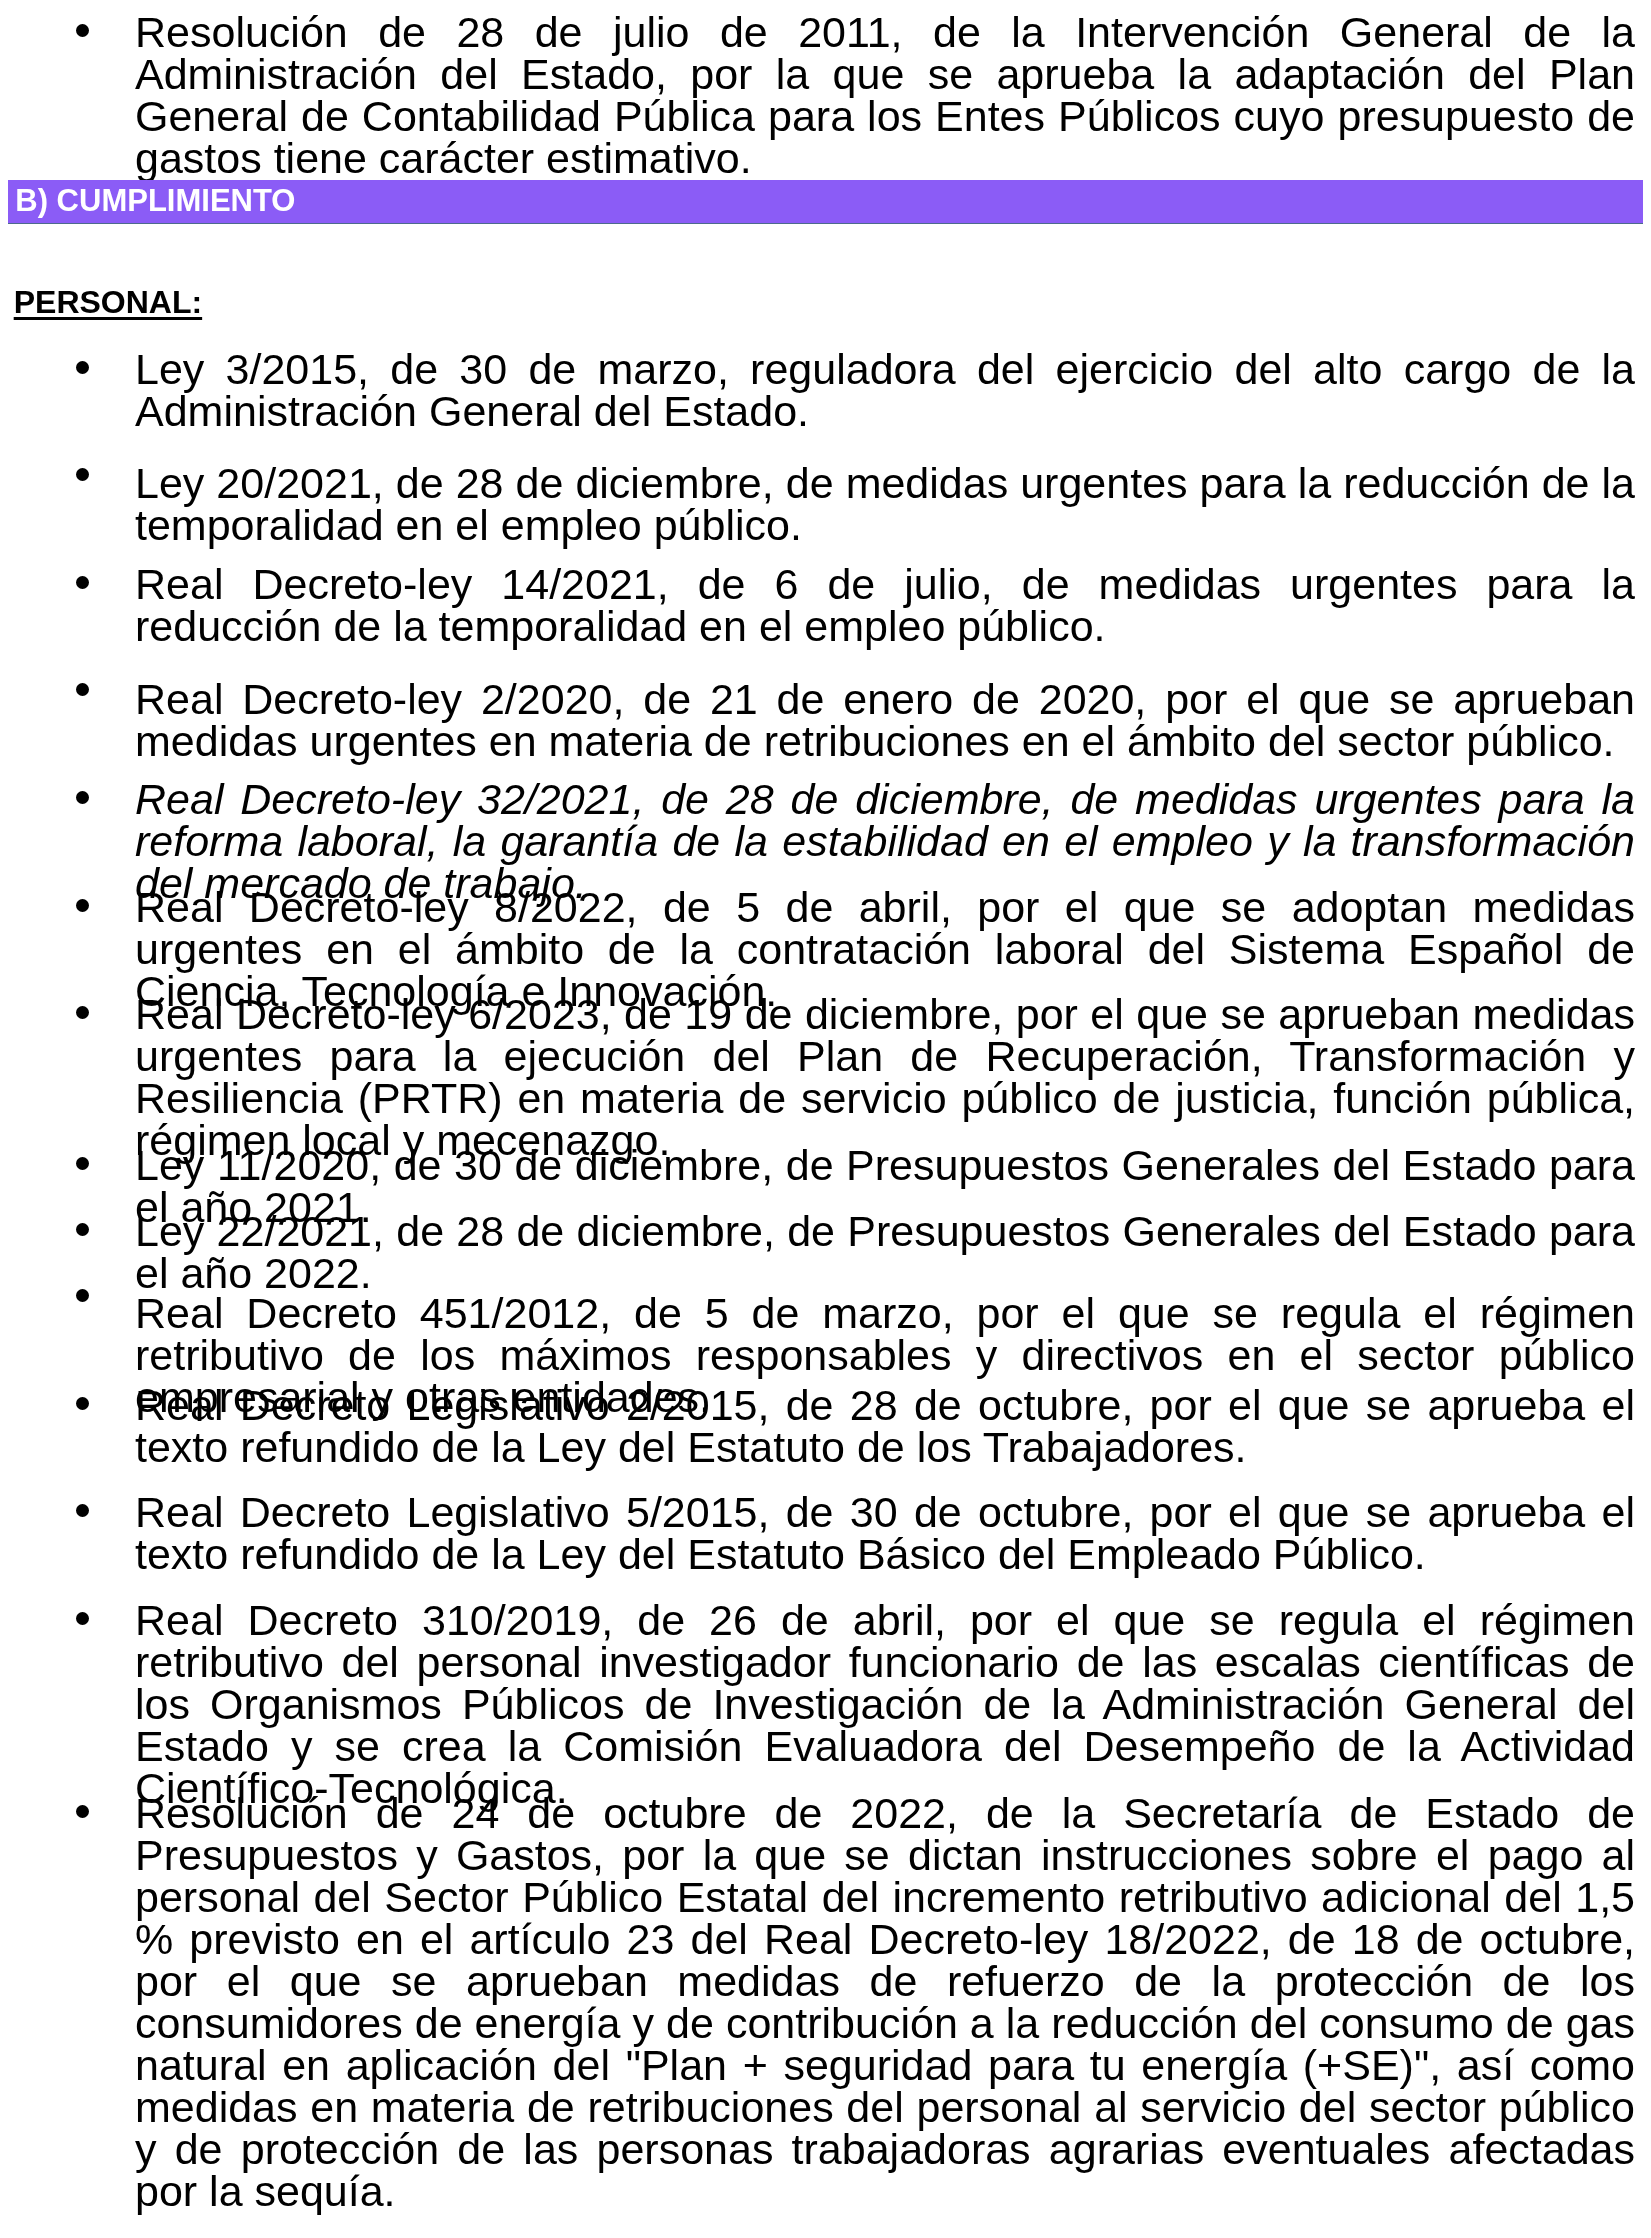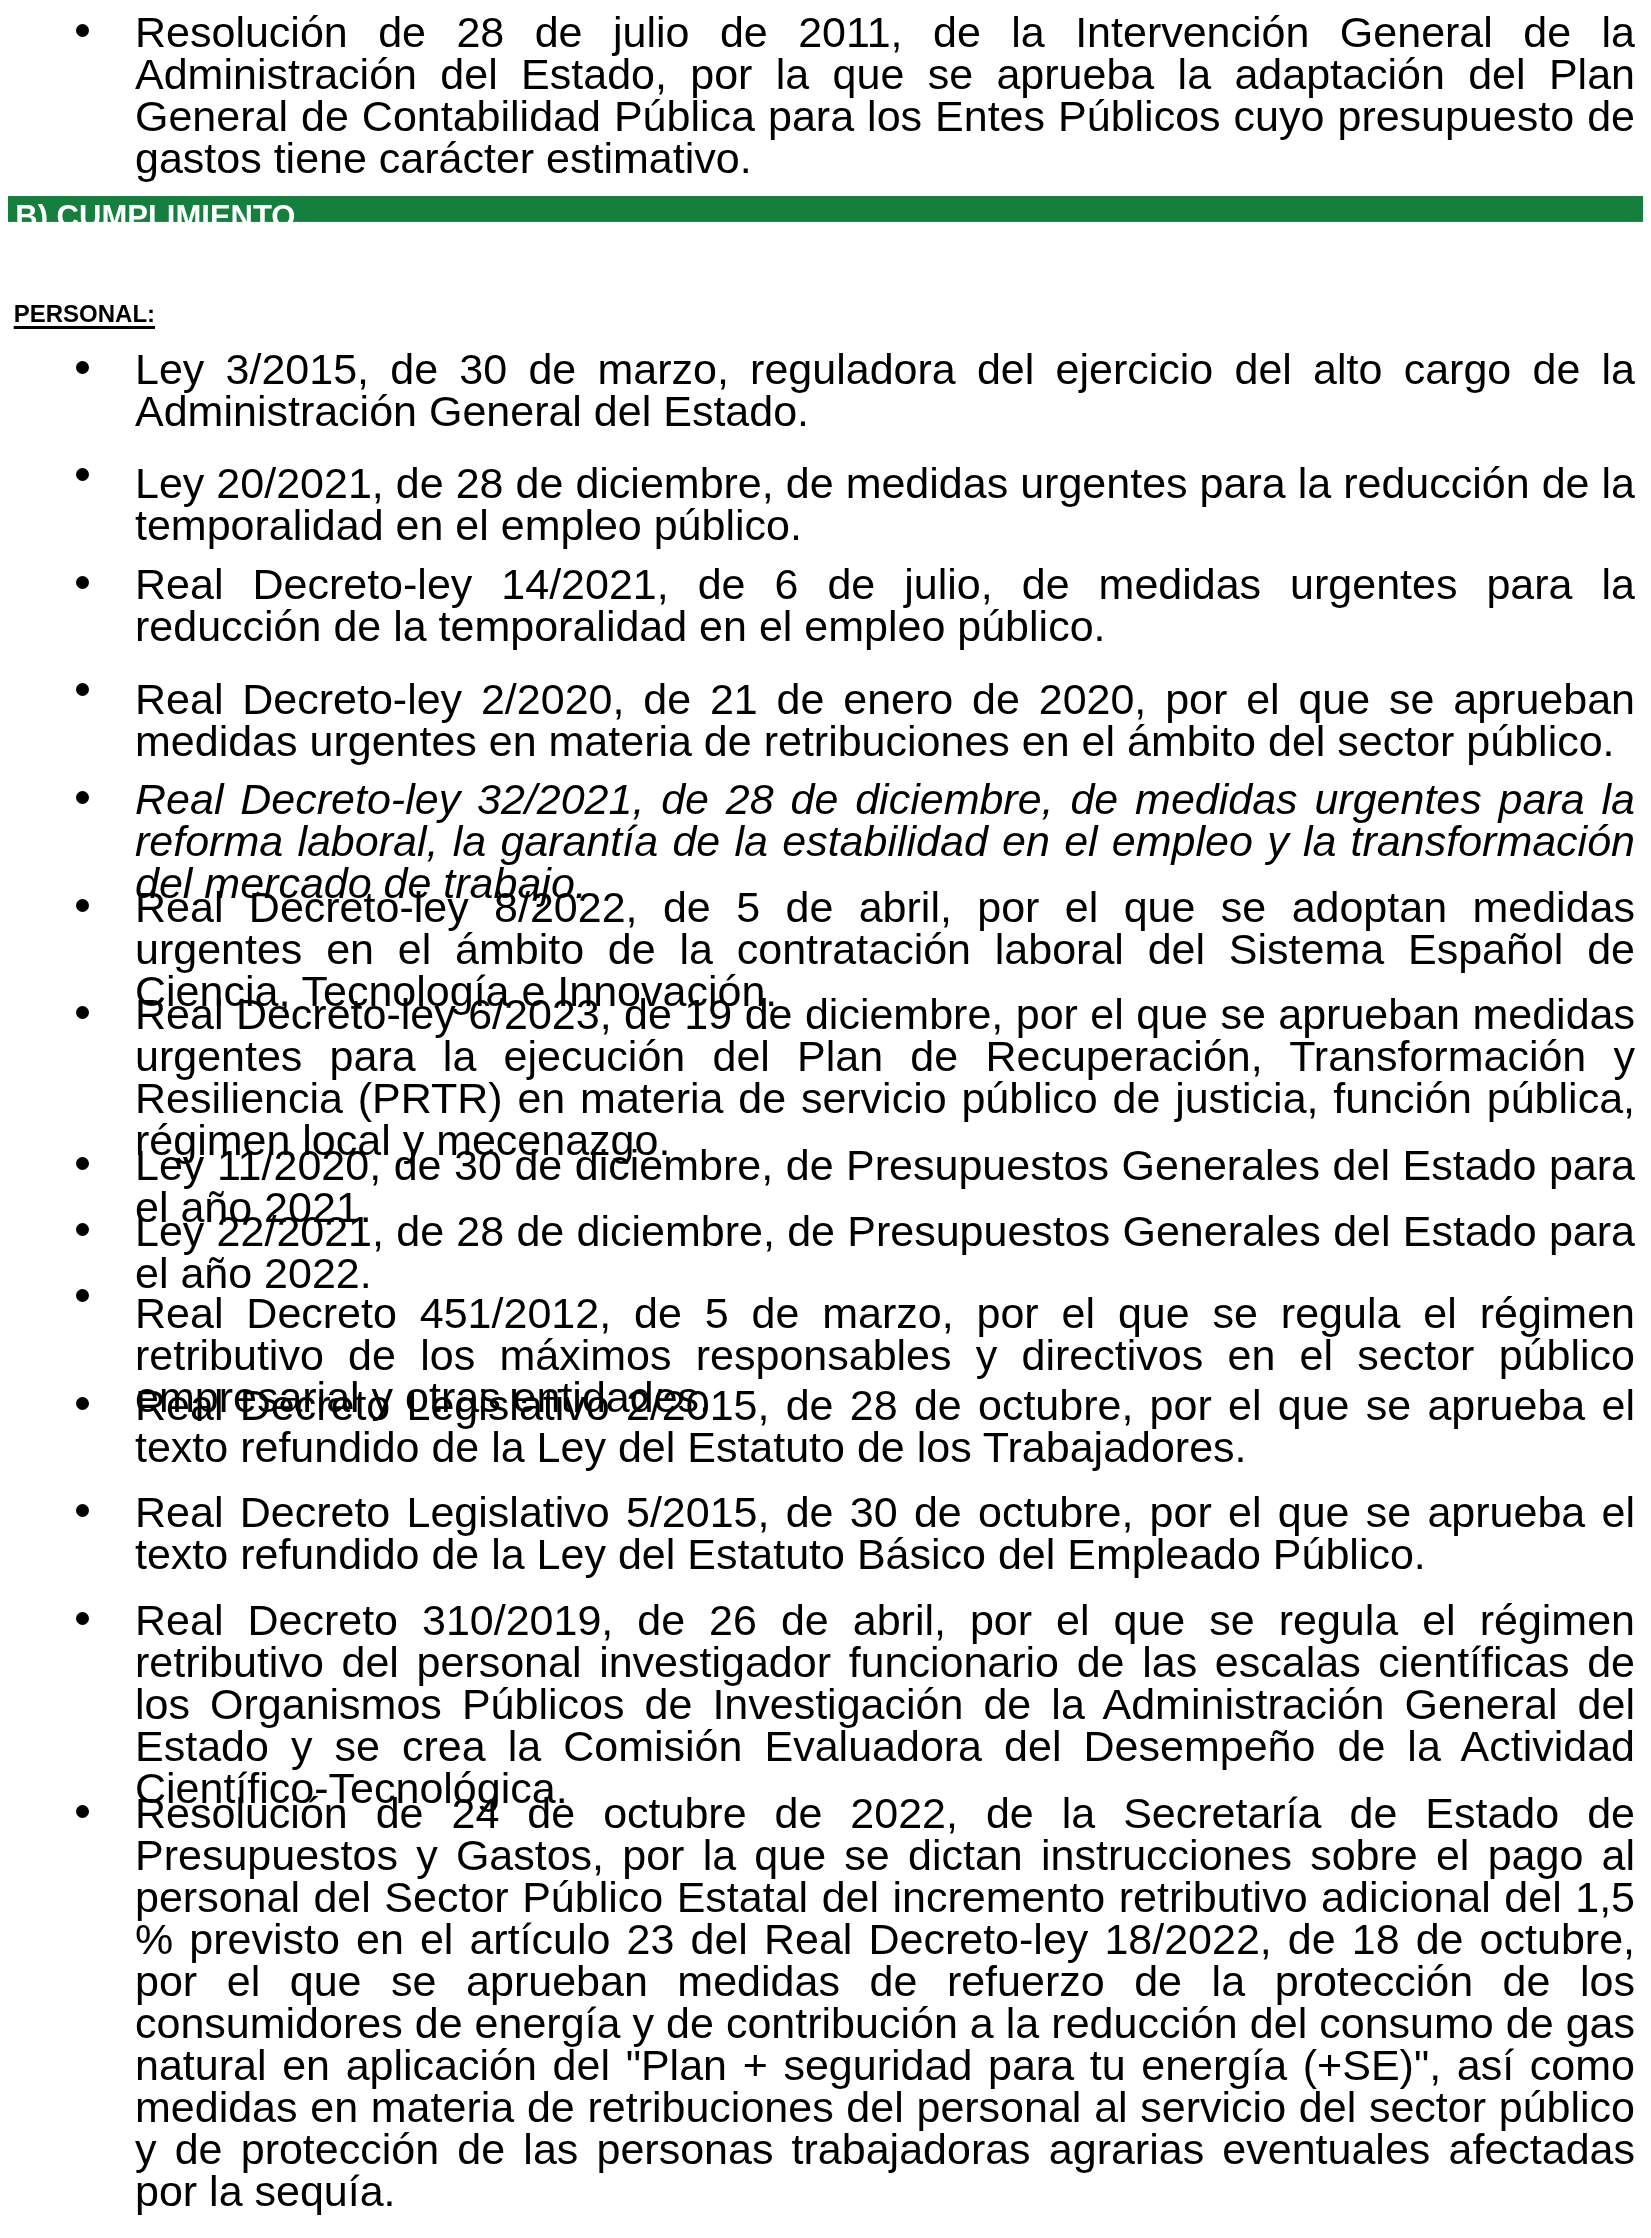--- a/index.html
+++ b/index.html
@@ -36,49 +36,48 @@
     line-height: 42px;
     text-align: justify;
     text-align-last: left;
     hyphens: none;
     word-spacing: 0px;
     margin: 0;
   }
   .section-bar {
     position: absolute;
     left: 8px;
-    top: 196px;
+    top: 180px;
     width: 1635px;
-    height: 26px;
-    background: #15803d;
+    height: 44px;
+    background: #8b5cf6;
     border-bottom: 1.6px solid #4d6a8c;
     box-sizing: border-box;
   }
   .section-bar-title {
     position: absolute;
     left: 7.3px;
     top: 4.9px;
     font-weight: bold;
     font-size: 31px;
     line-height: 32px;
     color: #ffffff;
     white-space: nowrap;
   }
   .subheading {
     position: absolute;
     left: 13.7px;
     top: 284px;
     font-weight: bold;
-    font-size: 24px;
+    font-size: 32px;
     line-height: 36px;
     text-decoration: underline;
     text-decoration-thickness: 3.2px;
     text-underline-offset: 4px;
     white-space: nowrap;
-    margin-top: 12px;
   }
 </style>
 </head>
 <body>
 
 <div class="item" style="top:0px;">
   <span class="bullet" style="top:24px;"></span>
   <p class="item-text" style="top:11.3px;">Resolución de 28 de julio de 2011, de la Intervención General de la Administración del Estado, por la que se aprueba la adaptación del Plan General de Contabilidad Pública para los Entes Públicos cuyo presupuesto de gastos tiene carácter estimativo.</p>
 </div>
 

